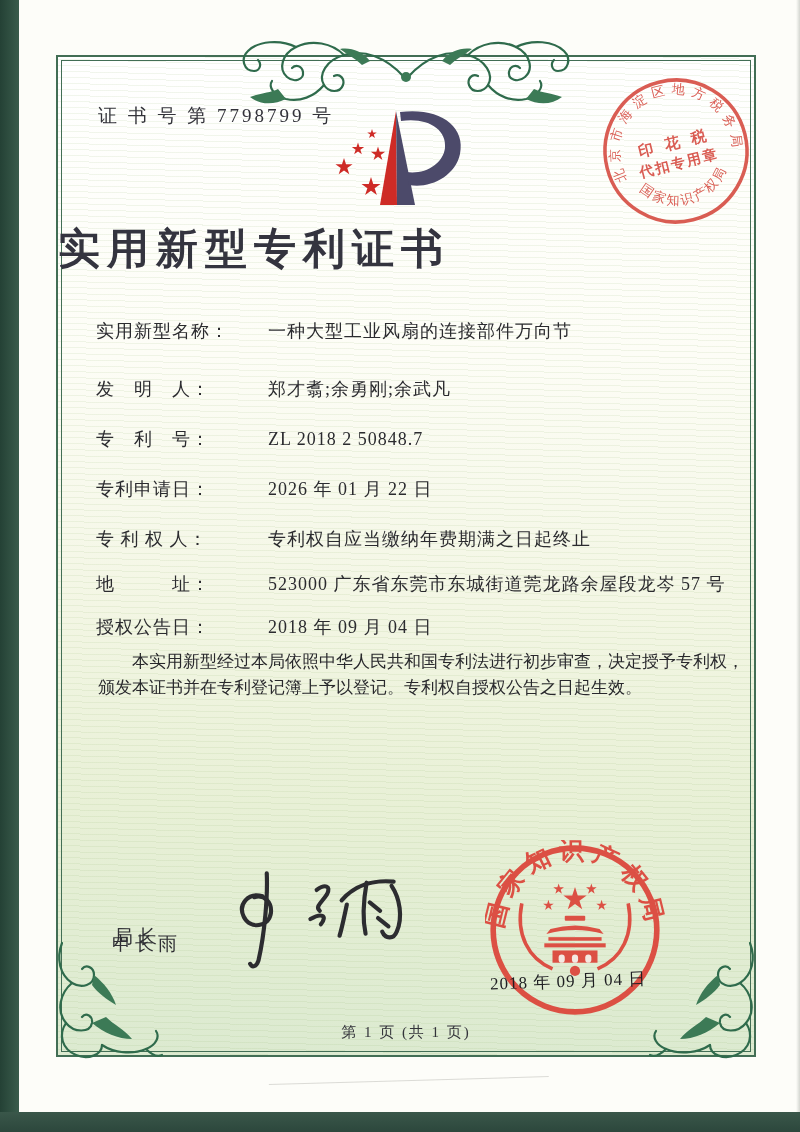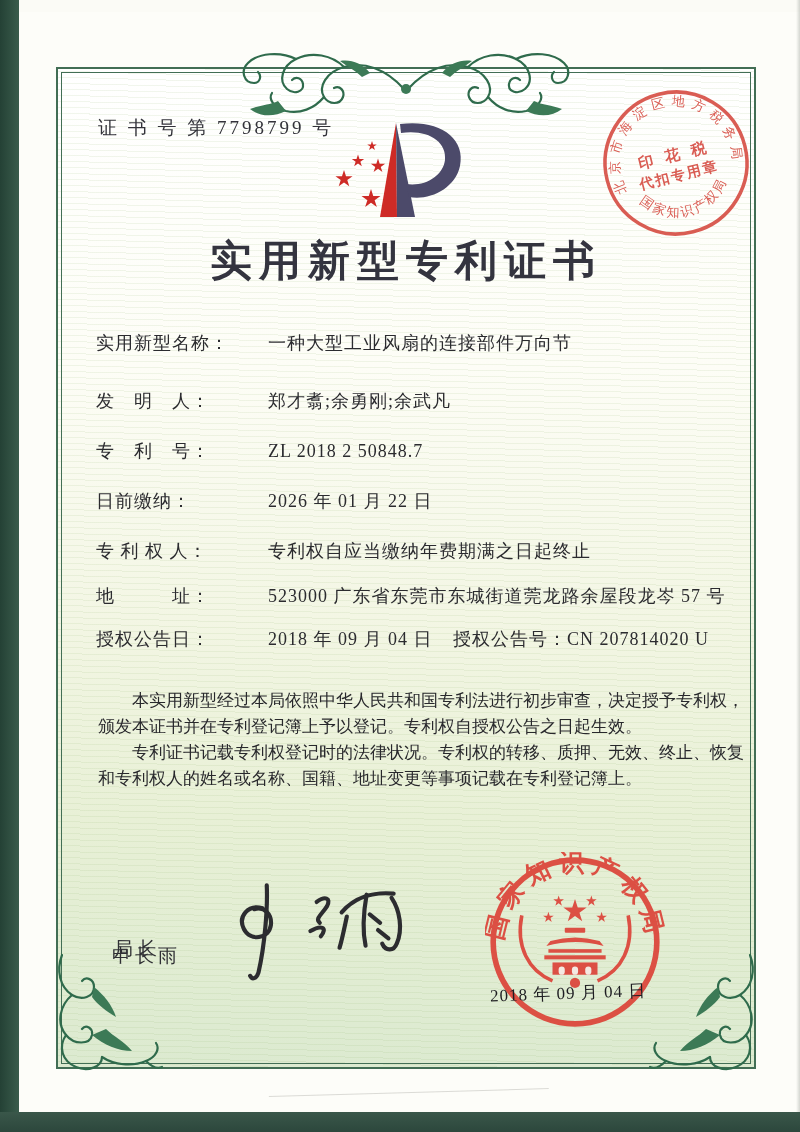--- a/index.html
+++ b/index.html
@@ -5,46 +5,46 @@
   html,body{margin:0;padding:0;}
   body{
     width:800px;height:1132px;position:relative;overflow:hidden;
     background:#fbfbf6;
     font-family:"Liberation Serif","DejaVu Serif",serif;
     color:#2a2a2e;
   }
   .cover-left{position:absolute;left:0;top:0;width:19px;height:1132px;background:linear-gradient(to right,#244135,#3a5c4c);}
   .cover-bottom{position:absolute;left:0;bottom:0;width:800px;height:20px;background:linear-gradient(to bottom,#3a574a,#2c473c);}
   .paper-edge-right{position:absolute;right:0;top:0;width:4px;height:1112px;background:linear-gradient(to right,rgba(0,0,0,0),rgba(90,100,90,.25));}
-  .sheet{position:absolute;left:19px;top:12px;width:781px;height:1112px;background:#fdfdf9;}
+  .sheet{position:absolute;left:19px;top:0;width:781px;height:1112px;background:#fdfdf9;}
   .crease{position:absolute;left:250px;top:1080px;width:280px;height:14px;border-top:1px solid rgba(120,120,110,.25);transform:rotate(-1.6deg);}
   
   .frame{
     position:absolute;left:37px;top:55px;width:700px;height:1002px;
     border:2px solid #426e55;box-sizing:border-box;
     background:
       repeating-linear-gradient(1.5deg, rgba(140,178,105,0) 0 5px, rgba(140,178,105,.12) 5px 6px),
       linear-gradient(to bottom,#ffffff 0%,#fdfdf6 30%,#f3f6e4 55%,#e8f0d6 75%,#dcead0 100%);
   }
   .frame-inner{position:absolute;inset:3px;border:1px solid #426e55;pointer-events:none;}
   .orn-top{position:absolute;left:178px;top:-18px;width:340px;height:66px;}
   .orn-bl{position:absolute;left:-6px;bottom:-8px;width:112px;height:122px;}
   .orn-br{position:absolute;right:-6px;bottom:-8px;width:112px;height:122px;transform:scaleX(-1);}
   .cert-no{position:absolute;left:40px;top:46px;font-size:19px;letter-spacing:3px;color:#33333a;}
   .tax-stamp{position:absolute;left:542px;top:18px;width:152px;height:152px;transform:rotate(-14deg);opacity:.88;}
   .logo{position:absolute;left:256px;top:50px;width:172px;height:106px;}
-  .title{position:absolute;left:0;top:164px;width:100%;text-align:center;
+  .title{position:absolute;left:0;top:164px;width:100%;text-align:left;
     font-size:42px;font-weight:bold;letter-spacing:7px;color:#34343f;}
   .fields{position:absolute;left:38px;top:0;width:640px;font-size:18px;letter-spacing:1px;color:#2b2b2f;}
   .frow{position:absolute;left:0;white-space:nowrap;}
   .flabel{display:inline-block;width:172px;white-space:pre;}
   .fvalue{white-space:pre;}
   .grant-no{position:absolute;left:357px;top:0;white-space:nowrap;}
   .paras{position:absolute;left:40px;top:592px;width:646px;font-size:17px;line-height:26px;
-    text-align:justify;color:#28282c;margin-top:27px;}
+    text-align:justify;color:#28282c;}
   .paras p{margin:0;text-indent:2em;}
   .director{position:absolute;left:56px;top:836px;font-size:19px;letter-spacing:5px;color:#2f2f34;margin-top:31px;}
   .director-name{position:absolute;left:54px;top:874px;font-size:19px;letter-spacing:4px;color:#2f2f34;text-align:right;}
   .signature{position:absolute;left:162px;top:808px;width:210px;height:104px;}
   .office-seal{position:absolute;left:427px;top:783px;width:180px;height:180px;opacity:.92;}
   .seal-date{position:absolute;left:432px;top:912px;width:200px;font-size:17px;letter-spacing:1px;
     color:#1e1e22;transform:rotate(-2deg);z-index:5;}
   .page-footer{position:absolute;left:0;top:966px;width:100%;text-align:center;font-size:15px;
     letter-spacing:2px;color:#33333a;}
   svg{display:block;}
@@ -129,37 +129,35 @@
       <div class="frow" style="top:262px">
         <span class="flabel">实用新型名称：</span><span class="fvalue">一种大型工业风扇的连接部件万向节</span>
       </div>
       <div class="frow" style="top:320px">
         <span class="flabel">发　明　人：</span><span class="fvalue">郑才翥;余勇刚;余武凡</span>
       </div>
       <div class="frow" style="top:370px">
         <span class="flabel">专　利　号：</span><span class="fvalue">ZL 2018 2 50848.7</span>
       </div>
       <div class="frow" style="top:420px">
-        <span class="flabel">日前缴纳：</span><span class="fvalue">2026 年 01 月 22 日</span>
+        <span class="flabel">专利申请日：</span><span class="fvalue">2026 年 01 月 22 日</span>
       </div>
       <div class="frow" style="top:470px">
         <span class="flabel">专 利 权 人：</span><span class="fvalue">专利权自应当缴纳年费期满之日起终止</span>
       </div>
       <div class="frow" style="top:515px">
         <span class="flabel">地　　　址：</span><span class="fvalue">523000 广东省东莞市东城街道莞龙路余屋段龙岑 57 号</span>
       </div>
       <div class="frow" style="top:558px;width:648px">
         <span class="flabel">授权公告日：</span><span class="fvalue">2018 年 09 月 04 日</span>
-        <span class="grant-no"><span>授权公告号：</span><span>CN 207814020 U</span></span>
       </div>
     </div>
 
     <div class="paras">
       <p>本实用新型经过本局依照中华人民共和国专利法进行初步审查，决定授予专利权，颁发本证书并在专利登记簿上予以登记。专利权自授权公告之日起生效。</p>
-      <p>专利证书记载专利权登记时的法律状况。专利权的转移、质押、无效、终止、恢复和专利权人的姓名或名称、国籍、地址变更等事项记载在专利登记簿上。</p>
     </div>
 
     <div class="director">局长</div>
     <div class="director-name">申长雨</div>
 
     <svg class="signature" viewBox="0 0 200 100">
       <g fill="none" stroke="#2c2c30" stroke-width="4" stroke-linecap="round" stroke-linejoin="round">
         <path d="M 40,30 C 26,26 16,38 22,50 C 28,62 46,60 48,46 C 49,36 42,28 32,31"></path>
         <path d="M 44,8 C 45,30 42,66 36,92 C 34,98 30,99 28,95"></path>
         <path d="M 92,24 C 100,18 106,20 102,28 C 97,36 90,40 95,44"></path>
@@ -197,16 +195,17 @@
           <rect x="85" y="112" width="6" height="8" rx="3"></rect>
           <rect x="98" y="112" width="6" height="8" rx="3"></rect>
         </g>
         <path d="M36,62 C30,92 42,116 66,126" fill="none" stroke="#dc4338" stroke-width="3.5"></path>
         <path d="M140,62 C146,92 134,116 110,126" fill="none" stroke="#dc4338" stroke-width="3.5"></path>
         <circle cx="88" cy="128" r="5"></circle>
       </g>
     </svg>
     <div class="seal-date">2018 年 09 月 04 日</div>
 
+    <div class="page-footer">第 1 页 (共 1 页)</div>
   </div>
 </div>
 <div class="cover-bottom"></div>
 <div class="paper-edge-right"></div>
 
 </body></html>

